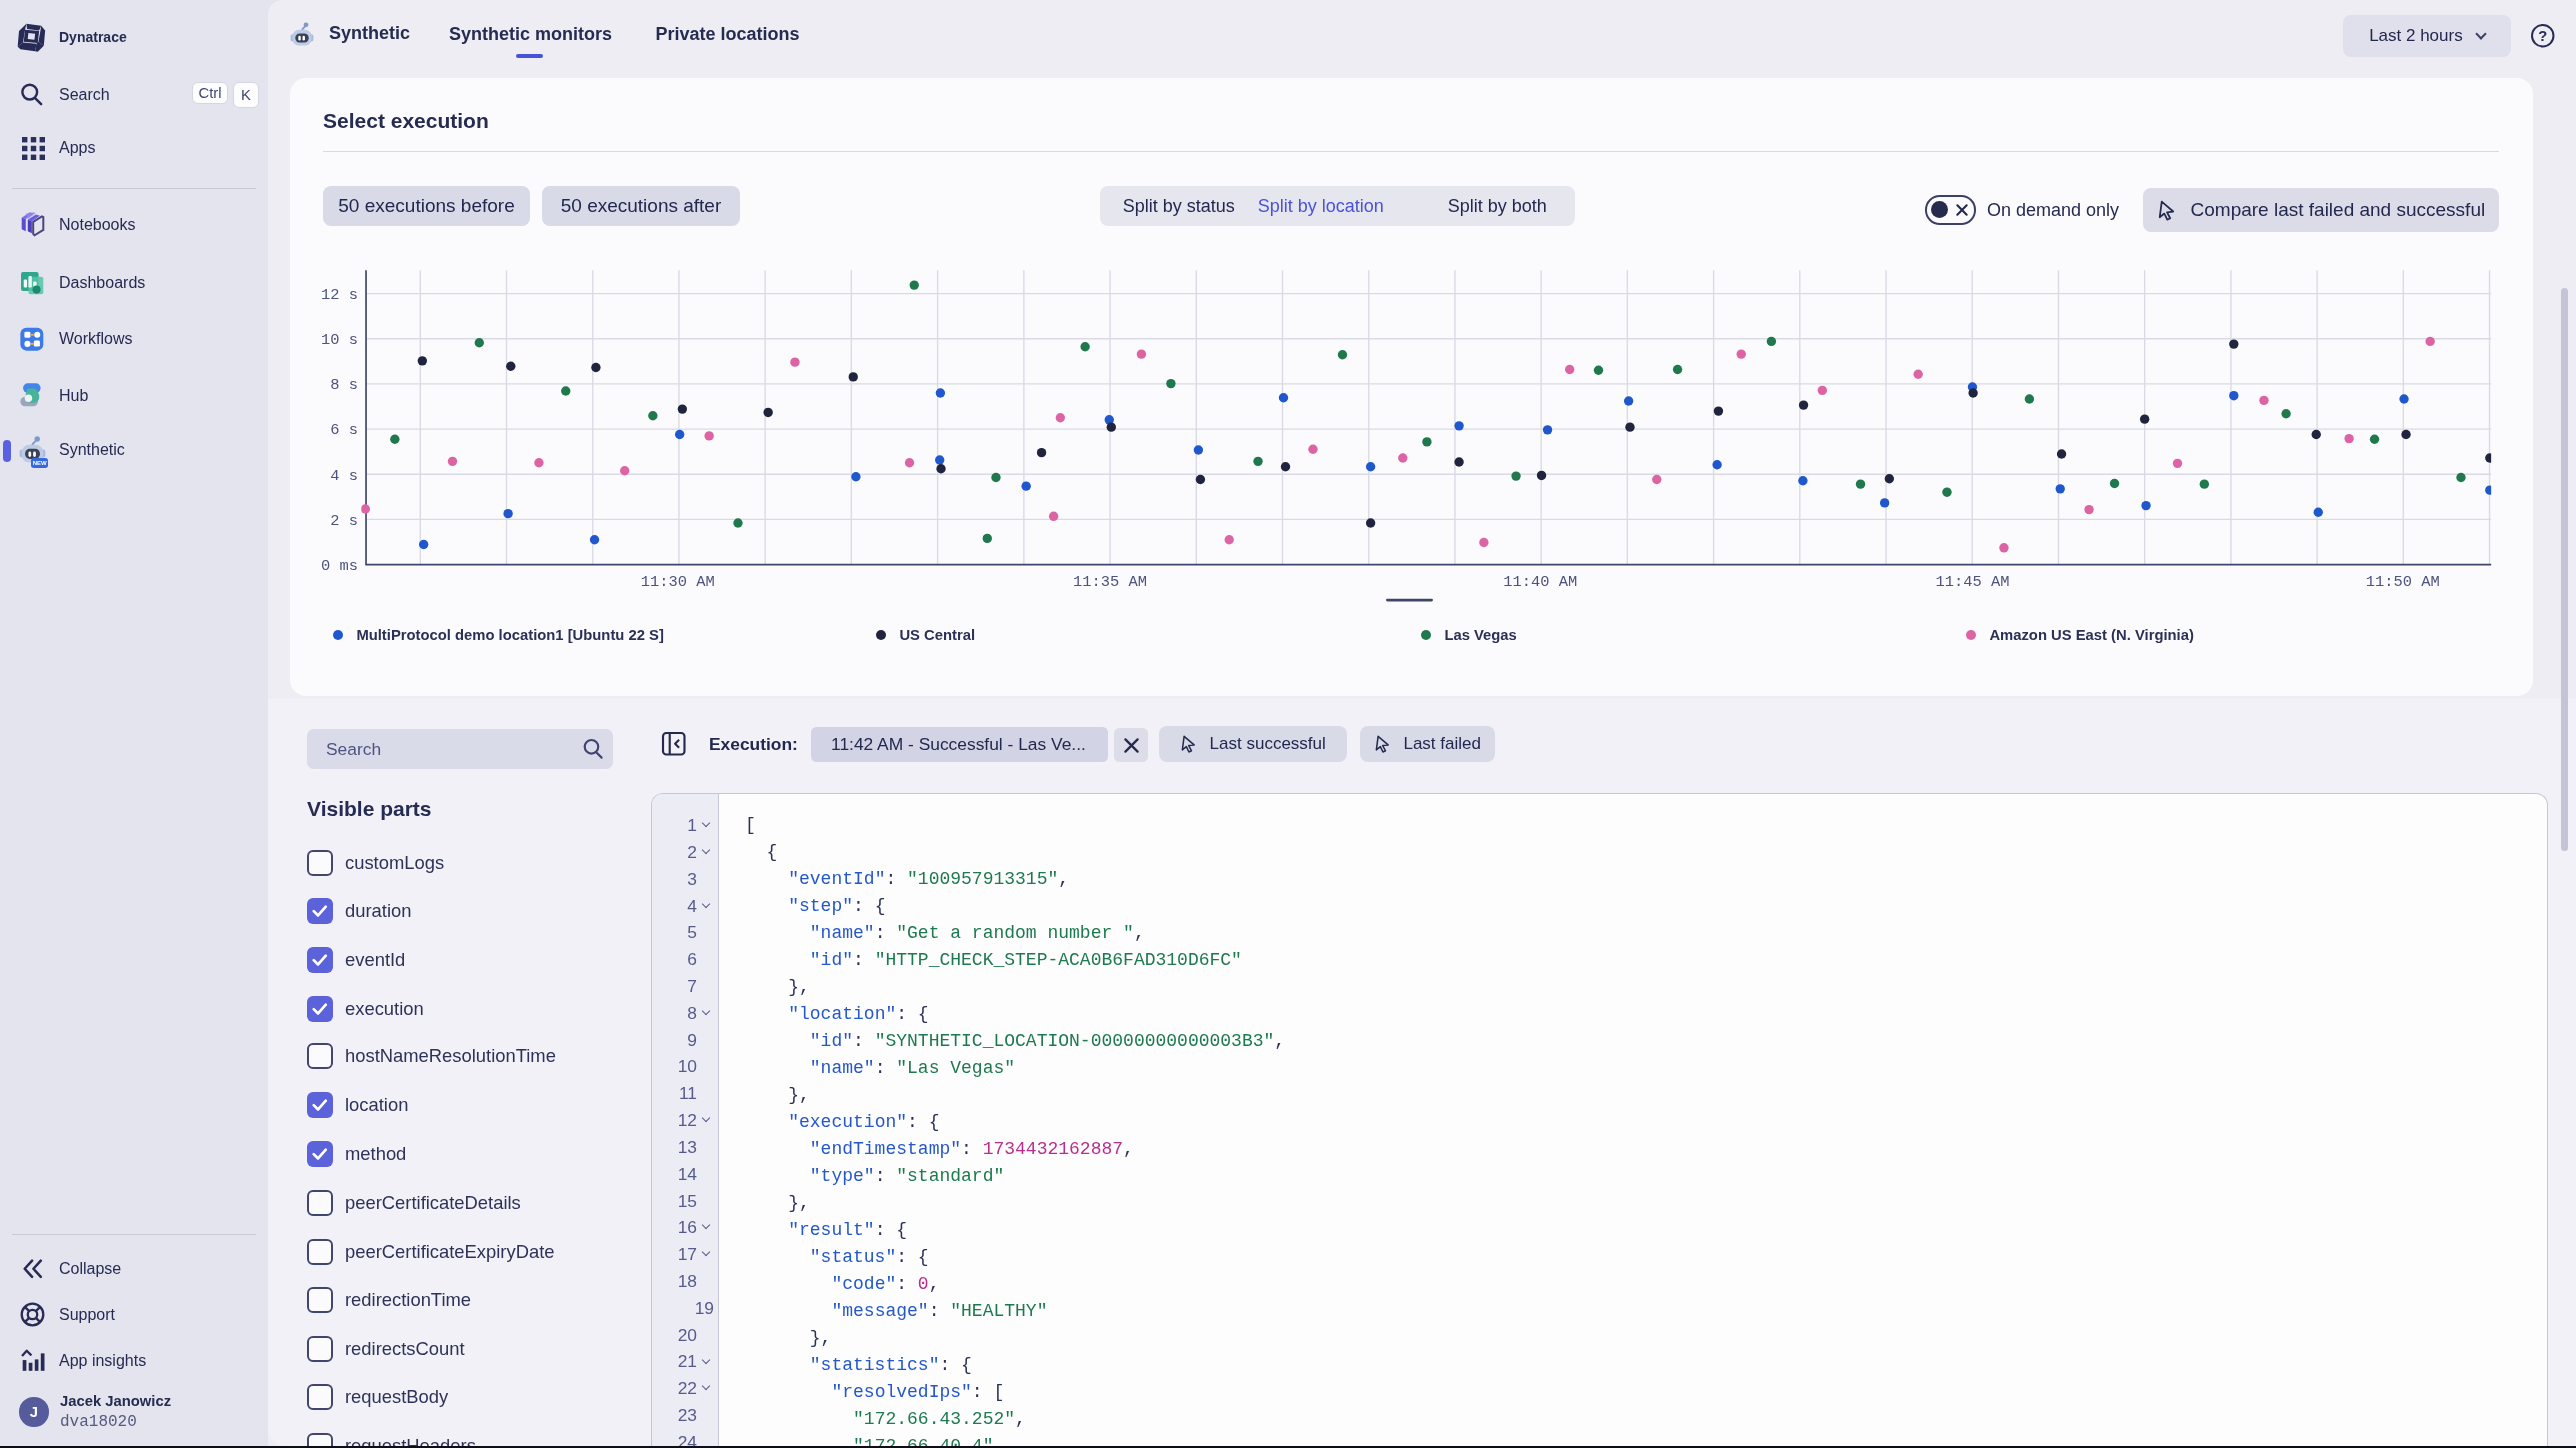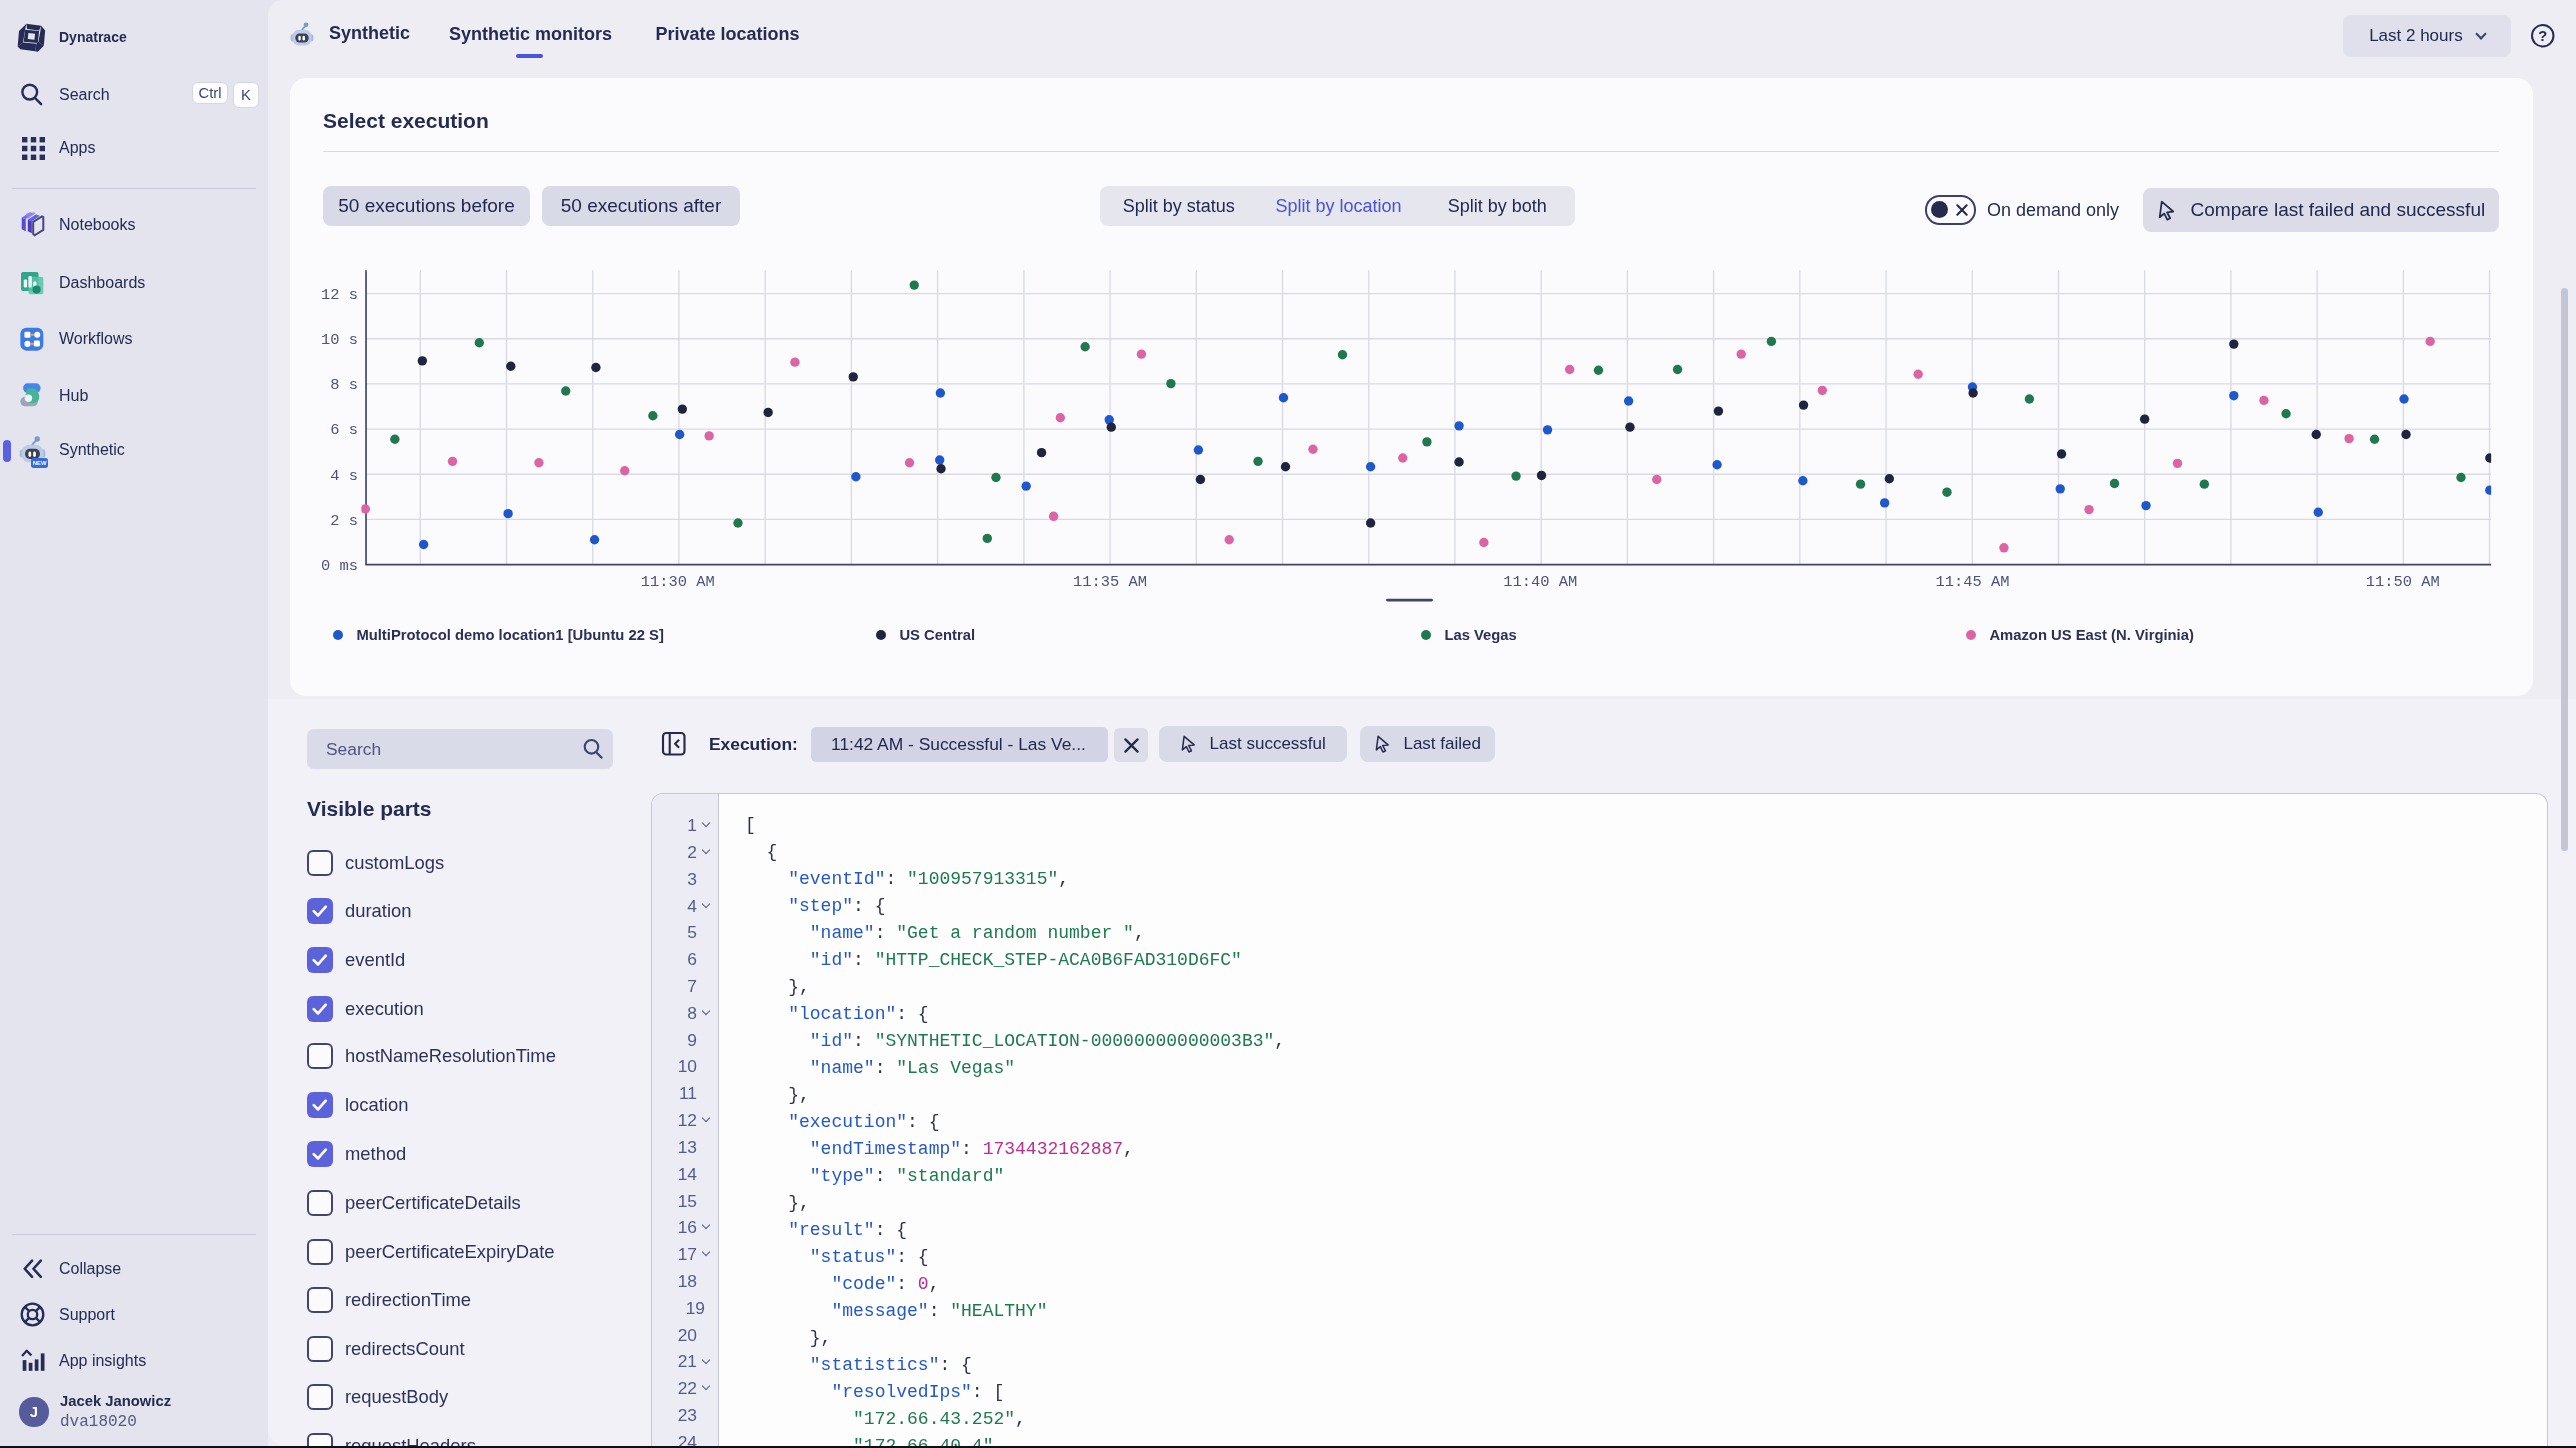--- a/index.html
+++ b/index.html
@@ -142,21 +142,21 @@
 <circle cx="19" cy="19" r="16" fill="none" stroke="#272b55" stroke-width="3"></circle>
 <text x="19" y="27" text-anchor="middle" font-size="22" font-weight="bold" fill="#272b55" font-family="Liberation Sans">?</text>
   </svg>
 <div class="abs card"></div>
 <div class="abs" style="left:323px;top:109px;font-size:21px;font-weight:bold;color:#262b52">Select execution</div>
 <div class="abs" style="left:323px;top:151px;width:2176px;height:1.3px;background:#d8d9e3"></div>
 <div class="abs btn" style="left:323px;top:186px;width:207px;height:40px">50 executions before</div>
 <div class="abs btn" style="left:542px;top:186px;width:198px;height:40px">50 executions after</div>
 <div class="abs cy" style="left:1100px;top:186px;width:475px;height:40px;background:#e6e6ef;border-radius:8px;font-size:18px">
 <div style="width:158px;text-align:center;color:#23284e">Split by status</div>
-<div style="width:162px;text-align:center;color:#4a52d8">Split by location</div>
+<div style="width:162px;text-align:left;color:#4a52d8">Split by location</div>
 <div style="width:156px;text-align:center;color:#23284e">Split by both</div>
   </div>
 <div class="abs" style="left:1925px;top:195px;width:51px;height:29.5px;border:2px solid #3a4068;border-radius:14.8px;background:#fbfbfd">
 <div class="abs" style="left:4px;top:4px;width:17.4px;height:17.4px;border-radius:50%;background:#262b4e"></div>
 <svg class="abs" style="left:27px;top:5.4px" width="16" height="16" viewBox="0 0 24 24">
       <path d="M5 5 L19 19 M19 5 L5 19" stroke="#262b4e" stroke-width="3.2" stroke-linecap="round"></path>
     </svg>
   </div>
 <div class="abs cy" style="left:1987px;top:198px;height:24px;font-size:18px">On demand only</div>
 <div class="abs btn" style="left:2143px;top:188px;width:356px;height:44px;background:#dcdce9;font-size:19px">
@@ -396,21 +396,21 @@
     <div class="abs" style="left:0;top:233px;width:45px;height:27px;line-height:27px;text-align:right;font-size:17.4px;color:#565b8c">9</div>
     <div class="abs" style="left:0;top:259px;width:45px;height:27px;line-height:27px;text-align:right;font-size:17.4px;color:#565b8c">10</div>
     <div class="abs" style="left:0;top:286px;width:45px;height:27px;line-height:27px;text-align:right;font-size:17.4px;color:#565b8c">11</div>
     <div class="abs" style="left:0;top:313px;width:45px;height:27px;line-height:27px;text-align:right;font-size:17.4px;color:#565b8c">12</div>
     <div class="abs" style="left:0;top:340px;width:45px;height:27px;line-height:27px;text-align:right;font-size:17.4px;color:#565b8c">13</div>
     <div class="abs" style="left:0;top:367px;width:45px;height:27px;line-height:27px;text-align:right;font-size:17.4px;color:#565b8c">14</div>
     <div class="abs" style="left:0;top:394px;width:45px;height:27px;line-height:27px;text-align:right;font-size:17.4px;color:#565b8c">15</div>
     <div class="abs" style="left:0;top:420px;width:45px;height:27px;line-height:27px;text-align:right;font-size:17.4px;color:#565b8c">16</div>
     <div class="abs" style="left:0;top:447px;width:45px;height:27px;line-height:27px;text-align:right;font-size:17.4px;color:#565b8c">17</div>
     <div class="abs" style="left:0;top:474px;width:45px;height:27px;line-height:27px;text-align:right;font-size:17.4px;color:#565b8c">18</div>
-    <div class="abs" style="left:8px;top:501px;width:45px;height:27px;line-height:27px;text-align:right;font-size:17.4px;color:#565b8c">19</div>
+    <div class="abs" style="left:17px;top:501px;width:45px;height:27px;line-height:27px;text-align:right;font-size:17.4px;color:#565b8c">19</div>
     <div class="abs" style="left:0;top:528px;width:45px;height:27px;line-height:27px;text-align:right;font-size:17.4px;color:#565b8c">20</div>
     <div class="abs" style="left:0;top:554px;width:45px;height:27px;line-height:27px;text-align:right;font-size:17.4px;color:#565b8c">21</div>
     <div class="abs" style="left:0;top:581px;width:45px;height:27px;line-height:27px;text-align:right;font-size:17.4px;color:#565b8c">22</div>
     <div class="abs" style="left:0;top:608px;width:45px;height:27px;line-height:27px;text-align:right;font-size:17.4px;color:#565b8c">23</div>
     <div class="abs" style="left:0;top:635px;width:45px;height:27px;line-height:27px;text-align:right;font-size:17.4px;color:#565b8c">24</div>
     <div class="abs" style="left:51px;top:26px;width:6px;height:6px;border-right:1.7px solid #565b8c;border-bottom:1.7px solid #565b8c;transform:rotate(45deg)"></div>
     <div class="abs" style="left:51px;top:53px;width:6px;height:6px;border-right:1.7px solid #565b8c;border-bottom:1.7px solid #565b8c;transform:rotate(45deg)"></div>
     <div class="abs" style="left:51px;top:107px;width:6px;height:6px;border-right:1.7px solid #565b8c;border-bottom:1.7px solid #565b8c;transform:rotate(45deg)"></div>
     <div class="abs" style="left:51px;top:214px;width:6px;height:6px;border-right:1.7px solid #565b8c;border-bottom:1.7px solid #565b8c;transform:rotate(45deg)"></div>
     <div class="abs" style="left:51px;top:321px;width:6px;height:6px;border-right:1.7px solid #565b8c;border-bottom:1.7px solid #565b8c;transform:rotate(45deg)"></div>

